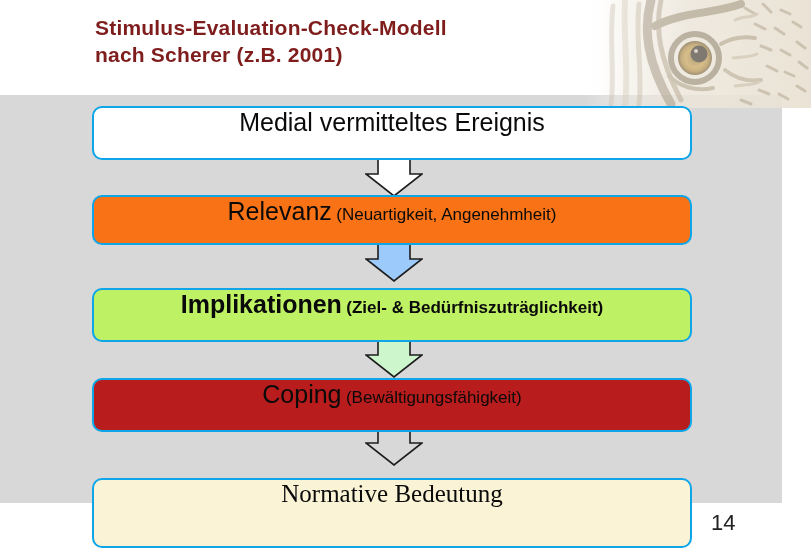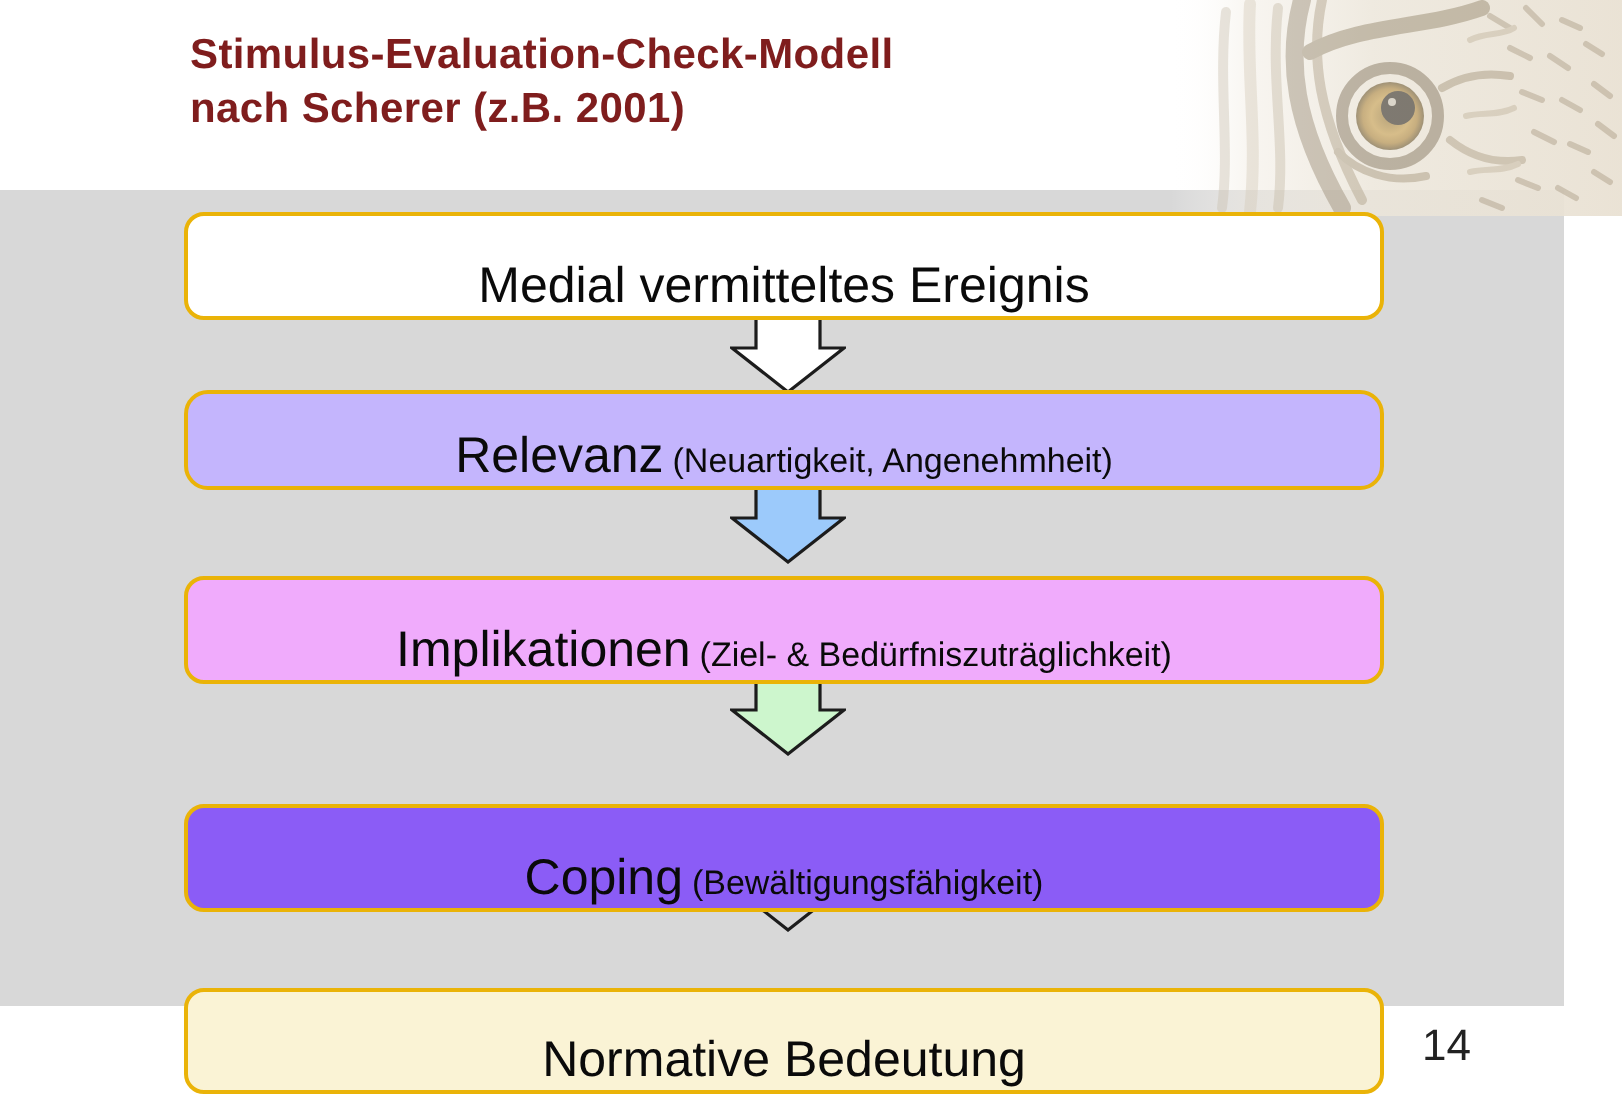--- a/index.html
+++ b/index.html
@@ -24,34 +24,34 @@
   
   .title{
     position:absolute;left:95px;top:14px;width:480px;z-index:2;
     font-weight:bold;font-size:21px;line-height:27px;color:#7f1d1d;
     letter-spacing:0.2px;
   }
 
   
   .fbox{
     position:absolute;left:92px;width:600px;z-index:2;
-    border:2px solid #eab308;border-radius:10px;
+    border:2px solid #0ea5e9;border-radius:10px;
     box-sizing:border-box;
-    display:flex;align-items:flex-end;justify-content:center;
+    display:flex;align-items:flex-start;justify-content:center;
     color:#0a0a0a;
   }
   .fbox .txt{white-space:nowrap;}
   .fbox .main{font-size:25px;}
   .fbox .sub{font-size:17px;}
   .fbox .sub:empty{display:none;}
   .box-1{top:106px;height:54px;}
   .box-2{top:195px;height:50px;}
   .box-3{top:288px;height:54px;}
   .box-4{top:378px;height:54px;}
-  .box-5{top:494px;height:53px;}
+  .box-5{top:478px;height:70px;font-family:Liberation Serif, serif;}
 
   
   .arrow{
     position:absolute;left:365px;width:58px;height:40px;z-index:1;
   }
   .arrow-1{top:157px;}
   .arrow-2{top:242px;}
   .arrow-3{top:338px;}
   .arrow-4{top:426px;}
 
@@ -117,41 +117,41 @@
   <div class="fbox box-1" style="background-color: rgb(255, 255, 255);">
     <span class="txt"><span class="main">Medial vermitteltes Ereignis</span> </span>
   </div>
 
   <div class="arrow arrow-1">
     <svg width="58" height="40" viewBox="0 0 58 40">
       <polygon points="13,1 45,1 45,17 57,17 29,39 1,17 13,17" stroke="#1c1c1c" stroke-width="1.6" fill="#ffffff"></polygon>
     </svg>
   </div>
 
-  <div class="fbox box-2" style="background-color: #c4b5fd; border-radius: 12px;">
+  <div class="fbox box-2" style="background-color: #f97316;">
     <span class="txt"><span class="main">Relevanz</span> <span class="sub">(Neuartigkeit, Angenehmheit)</span></span>
   </div>
 
   <div class="arrow arrow-2">
     <svg width="58" height="40" viewBox="0 0 58 40">
       <polygon points="13,1 45,1 45,17 57,17 29,39 1,17 13,17" stroke="#1c1c1c" stroke-width="1.6" fill="#9ccafb"></polygon>
     </svg>
   </div>
 
-  <div class="fbox box-3" style="background-color: #f0abfc;">
+  <div class="fbox box-3" style="background-color: #bef264; font-weight: bold;">
     <span class="txt"><span class="main">Implikationen</span> <span class="sub">(Ziel- &amp; Bedürfniszuträglichkeit)</span></span>
   </div>
 
   <div class="arrow arrow-3">
     <svg width="58" height="40" viewBox="0 0 58 40">
       <polygon points="13,1 45,1 45,17 57,17 29,39 1,17 13,17" stroke="#1c1c1c" stroke-width="1.6" fill="#cdf6cd"></polygon>
     </svg>
   </div>
 
-  <div class="fbox box-4" style="background-color: #8b5cf6; margin-top: 24px;">
+  <div class="fbox box-4" style="background-color: #b91c1c;">
     <span class="txt"><span class="main">Coping</span> <span class="sub">(Bewältigungsfähigkeit)</span></span>
   </div>
 
   <div class="arrow arrow-4">
     <svg width="58" height="40" viewBox="0 0 58 40">
       <polygon points="13,1 45,1 45,17 57,17 29,39 1,17 13,17" stroke="#1c1c1c" stroke-width="1.6" fill="#d8d8d8"></polygon>
     </svg>
   </div>
 
   <div class="fbox box-5" style="background-color: rgb(250, 243, 213);">

